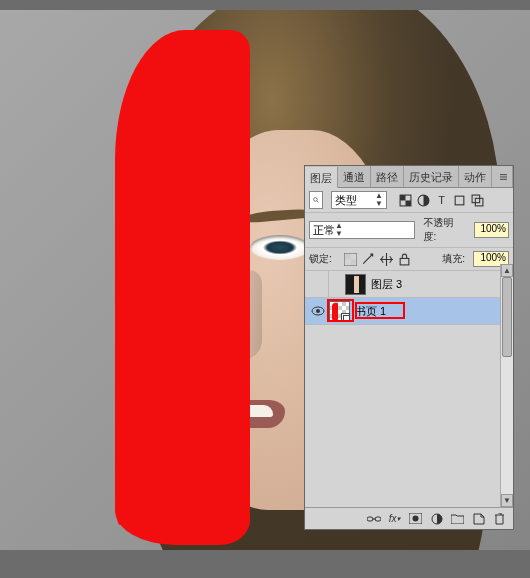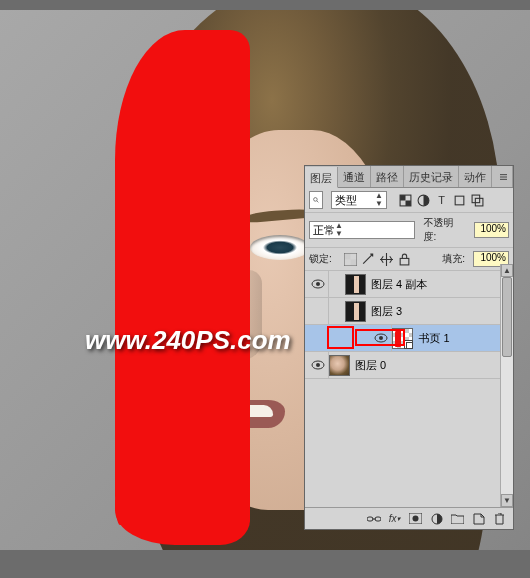--- a/index.html
+++ b/index.html
@@ -178,21 +178,21 @@
     background: #d4d4d4;
   }
   .layer {
     display: flex;
     align-items: center;
     height: 27px;
     border-bottom: 1px solid #bbb;
     padding-left: 2px;
     position: relative;
   }
-  .layer.selected { background: #a7c4e8; justify-content: center; }
+  .layer.selected { background: #a7c4e8; }
   .eye-col {
     width: 22px;
     display: flex;
     justify-content: center;
     border-right: 1px solid #bbb;
     height: 100%;
     align-items: center;
   }
   .indent { width: 16px; }
   .thumb {
@@ -284,21 +284,20 @@
 
 <div class="canvas">
   <div class="hair"></div>
   <div class="face"></div>
   <div class="brow"></div>
   <div class="eye"></div>
   <div class="nose"></div>
   <div class="mouth"></div>
   <div class="teeth"></div>
   <div class="redshape"></div>
-  <div class="watermark">www.240PS.com</div>
 </div>
 
 <div class="panel">
 
   <div class="panel-tabs">
     <span class="active">图层</span>
     <span>通道</span>
     <span>路径</span>
     <span>历史记录</span>
     <span>动作</span>
@@ -384,61 +383,40 @@
             <path d="M3 5V3a2 2 0 0 1 4 0v2" fill="none" stroke="#333"></path>
           </svg>
         </span>
     </div>
     <span class="lbl" style="margin-left:auto">填充:</span>
     <span class="pct">100%</span>
   </div>
 
   <div class="layers" id="layers-list">
 
-      <div class="layer">
-        <div class="eye-col">
-          <svg width="14" height="10" viewBox="0 0 14 10">
-            <ellipse cx="7" cy="5" rx="6" ry="4" fill="none" stroke="#333"></ellipse>
-            <circle cx="7" cy="5" r="2" fill="#333"></circle>
-          </svg>
-        </div>
-        <div class="indent"></div>
-        <div class="thumb black"></div>
-        <span class="layer-name">图层 4 副本</span>
-      </div>
       <div class="layer">
         <div class="eye-col"></div>
         <div class="indent"></div>
         <div class="thumb black"></div>
         <span class="layer-name">图层 3</span>
       </div>
       <div class="layer selected">
         <div class="eye-col">
           <svg width="14" height="10" viewBox="0 0 14 10">
             <ellipse cx="7" cy="5" rx="6" ry="4" fill="none" stroke="#333"></ellipse>
             <circle cx="7" cy="5" r="2" fill="#333"></circle>
           </svg>
         </div>
         <div class="thumb trans redfill">
           <div class="smart-badge"></div>
         </div>
         <span class="layer-name">书页 1</span>
         <div class="hl-red" style="left: 22px; top: 1px; width: 27px; height: 23px;"></div>
         <div class="hl-red" style="left: 50px; top: 4px; width: 50px; height: 17px;"></div>
       </div>
-      <div class="layer">
-        <div class="eye-col">
-          <svg width="14" height="10" viewBox="0 0 14 10">
-            <ellipse cx="7" cy="5" rx="6" ry="4" fill="none" stroke="#333"></ellipse>
-            <circle cx="7" cy="5" r="2" fill="#333"></circle>
-          </svg>
-        </div>
-        <div class="thumb photo"></div>
-        <span class="layer-name">图层 0</span>
-      </div>
     </div>
 
   <div class="scrollbar">
     <div class="sb-btn">▲</div>
     <div class="sb-track">
       <div class="sb-thumb"></div>
     </div>
     <div class="sb-btn" style="position:absolute;bottom:0;left:0;right:0">▼</div>
   </div>
 

